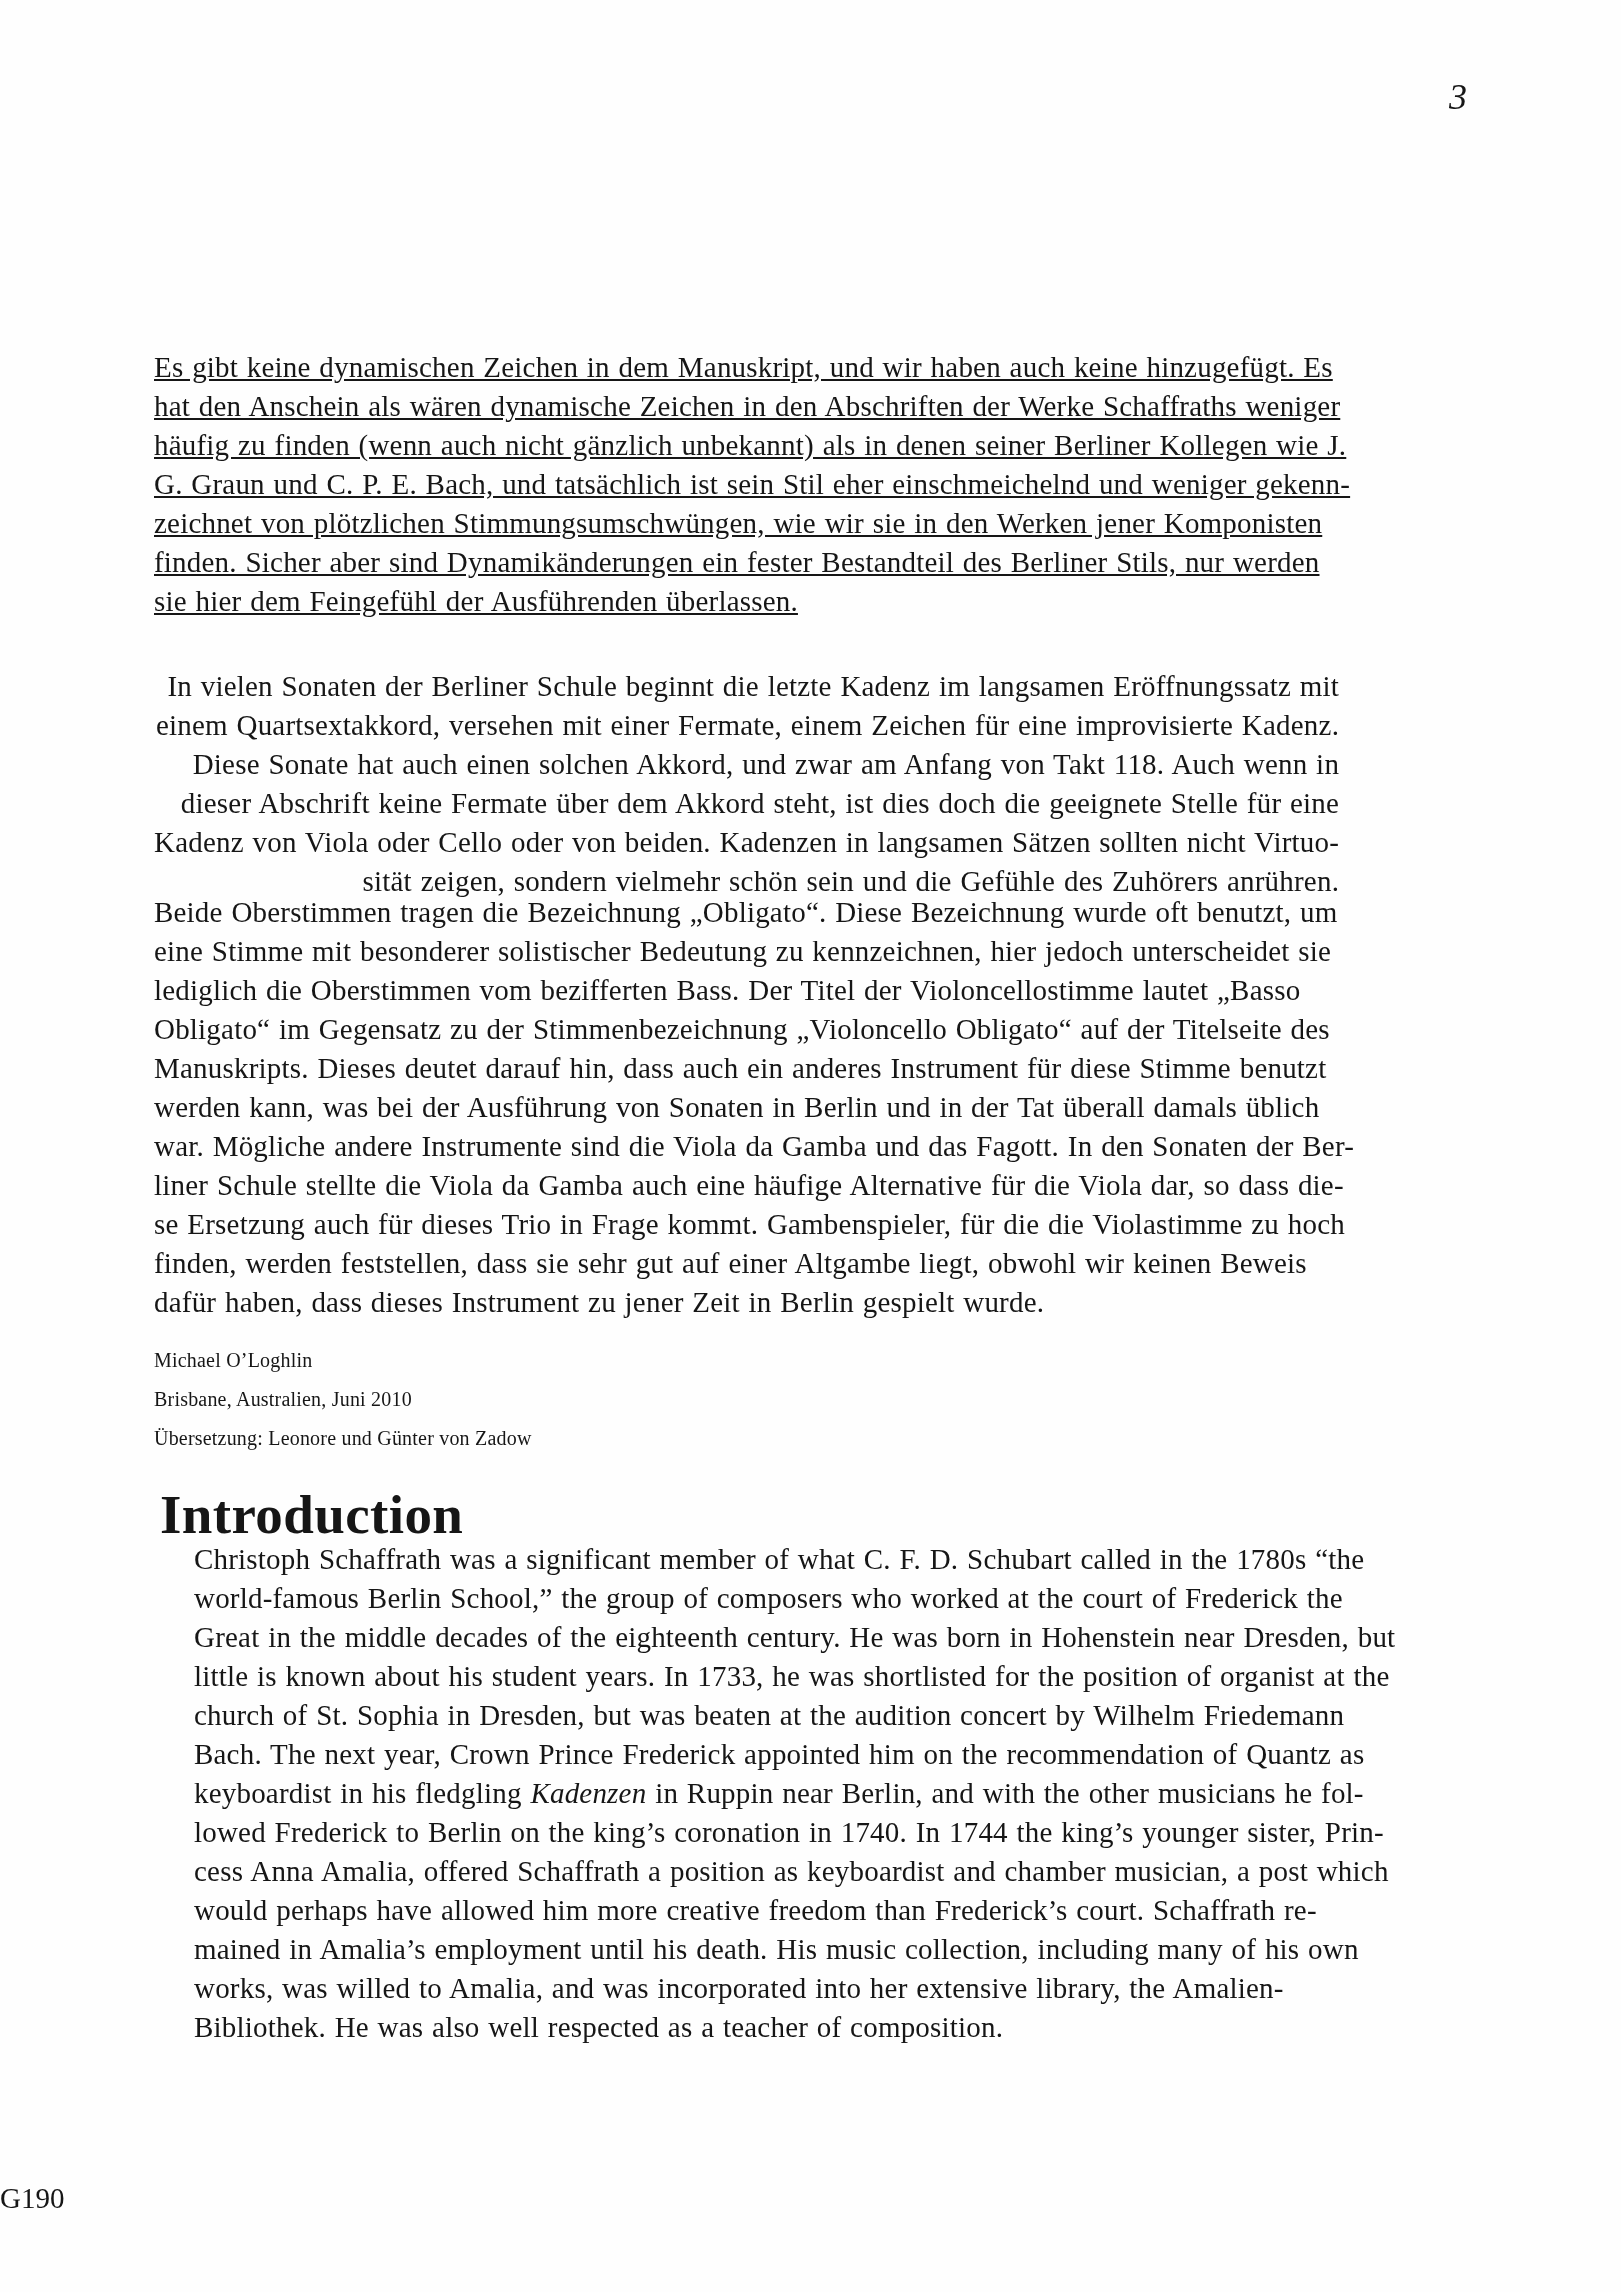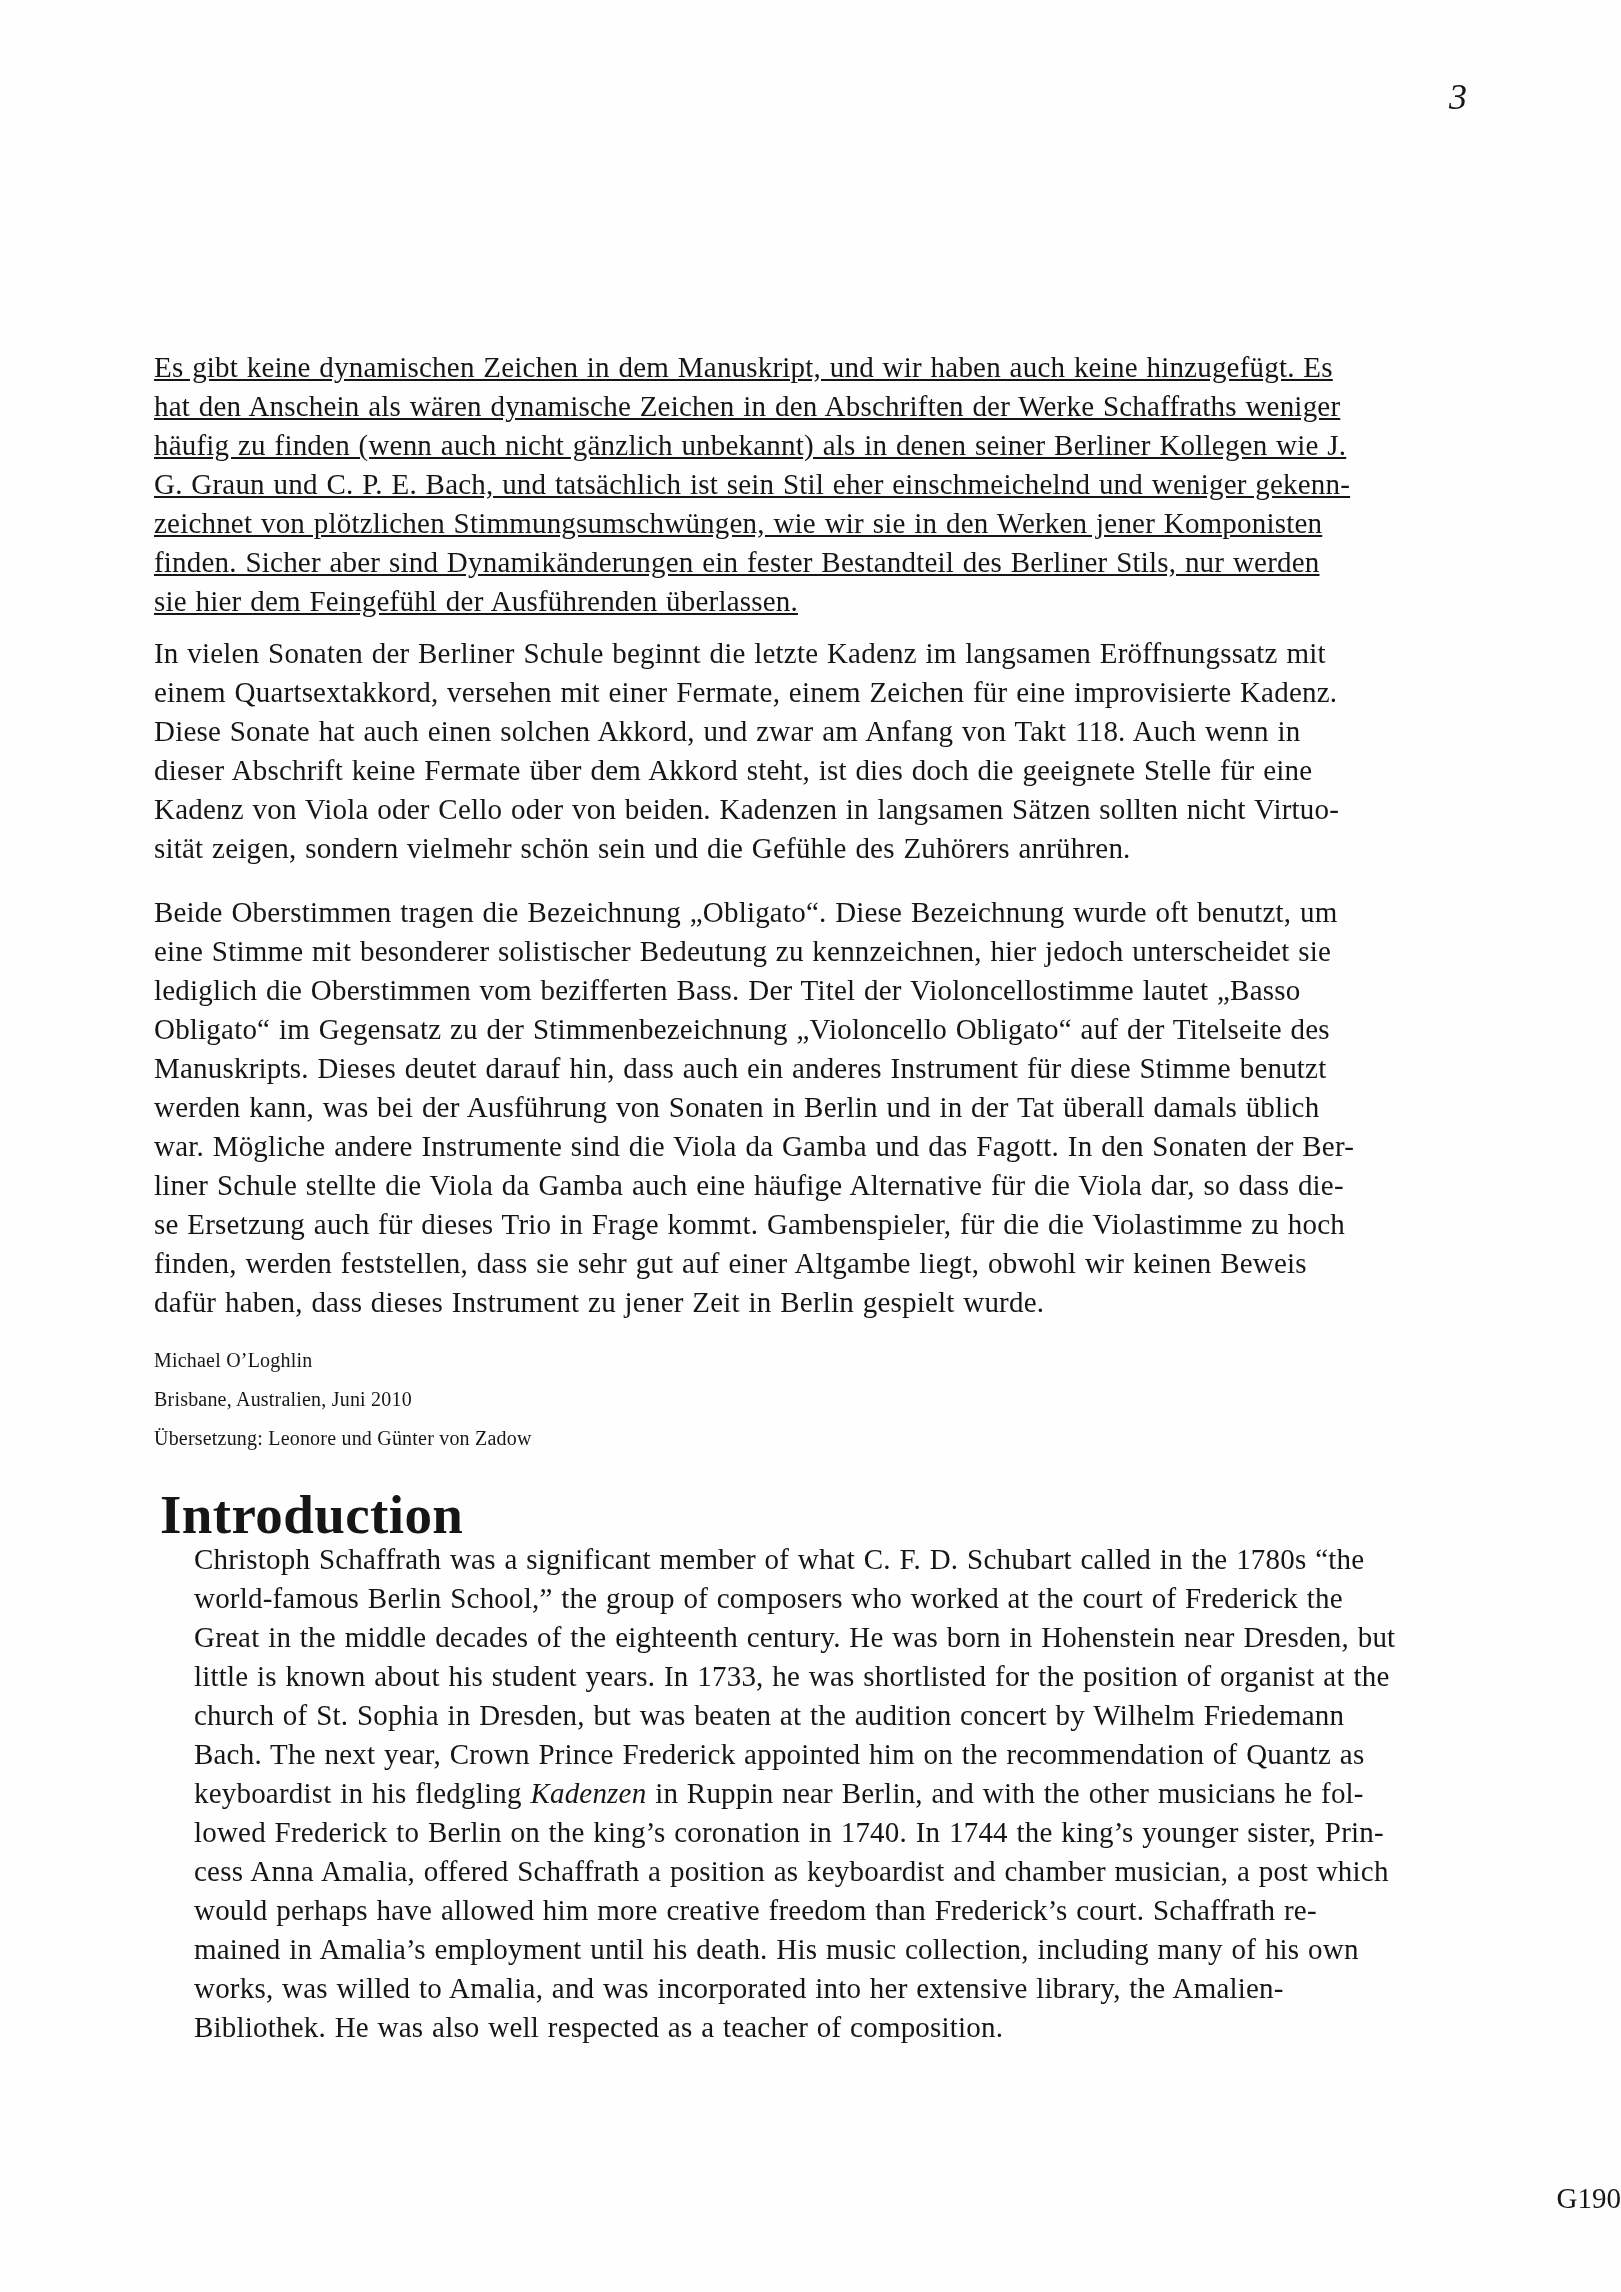--- a/index.html
+++ b/index.html
@@ -48,27 +48,27 @@
     font-size: 55px;
     line-height: 59px;
     font-weight: bold;
     letter-spacing: 0.4px;
   }
   .footer-code {
     position: absolute;
     left: 0;
     top: 2179px;
     width: 1621px;
-    text-align: right;
+    text-align: left;
     font-size: 29px;
     line-height: 39px;
   }
   .p1 { top: 195px; }
   .p2 { top: 348px; text-decoration: underline; }
-  .p3 { top: 634px; }
+  .p3 { top: 667px; text-align: right; }
   .p4 { top: 893px; }
   .intro-para { top: 1540px; margin-left: 40px; }
   i { font-style: italic; }
 </style>
 </head>
 <body>
 
 <div class="page">
 
   <div class="page-number">3</div>

